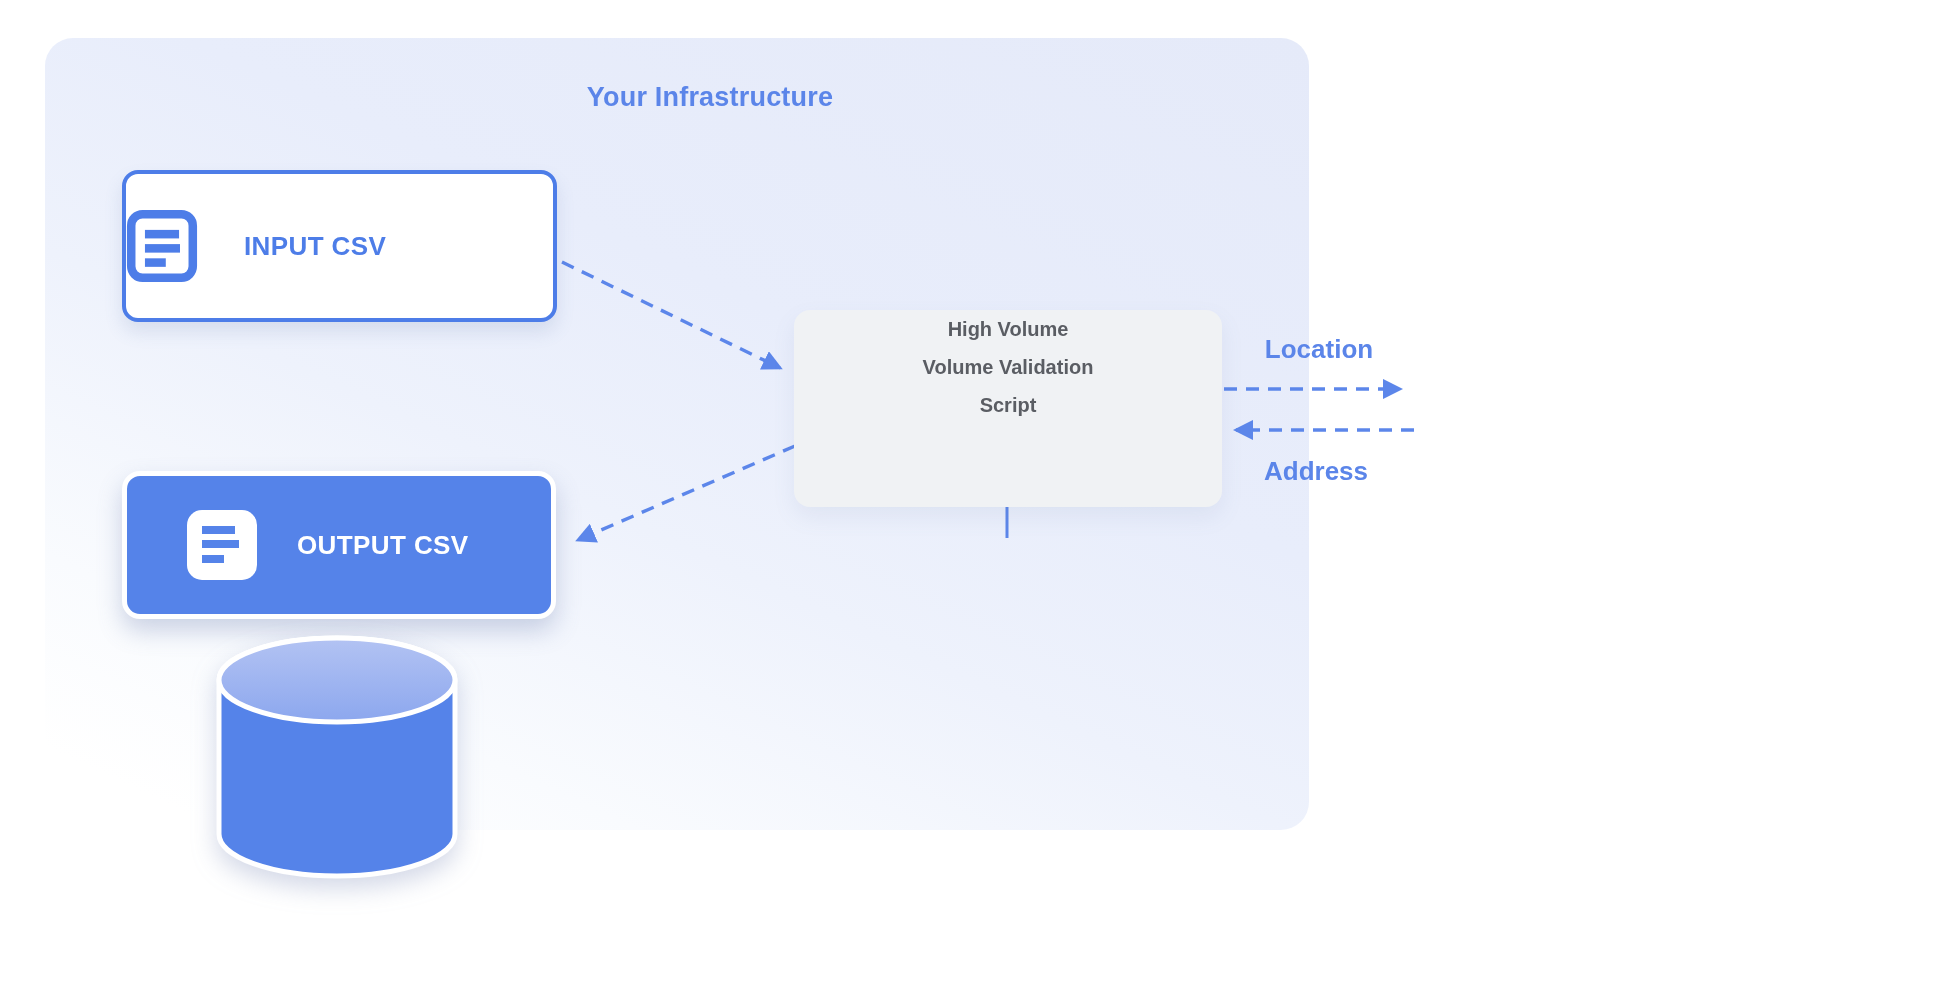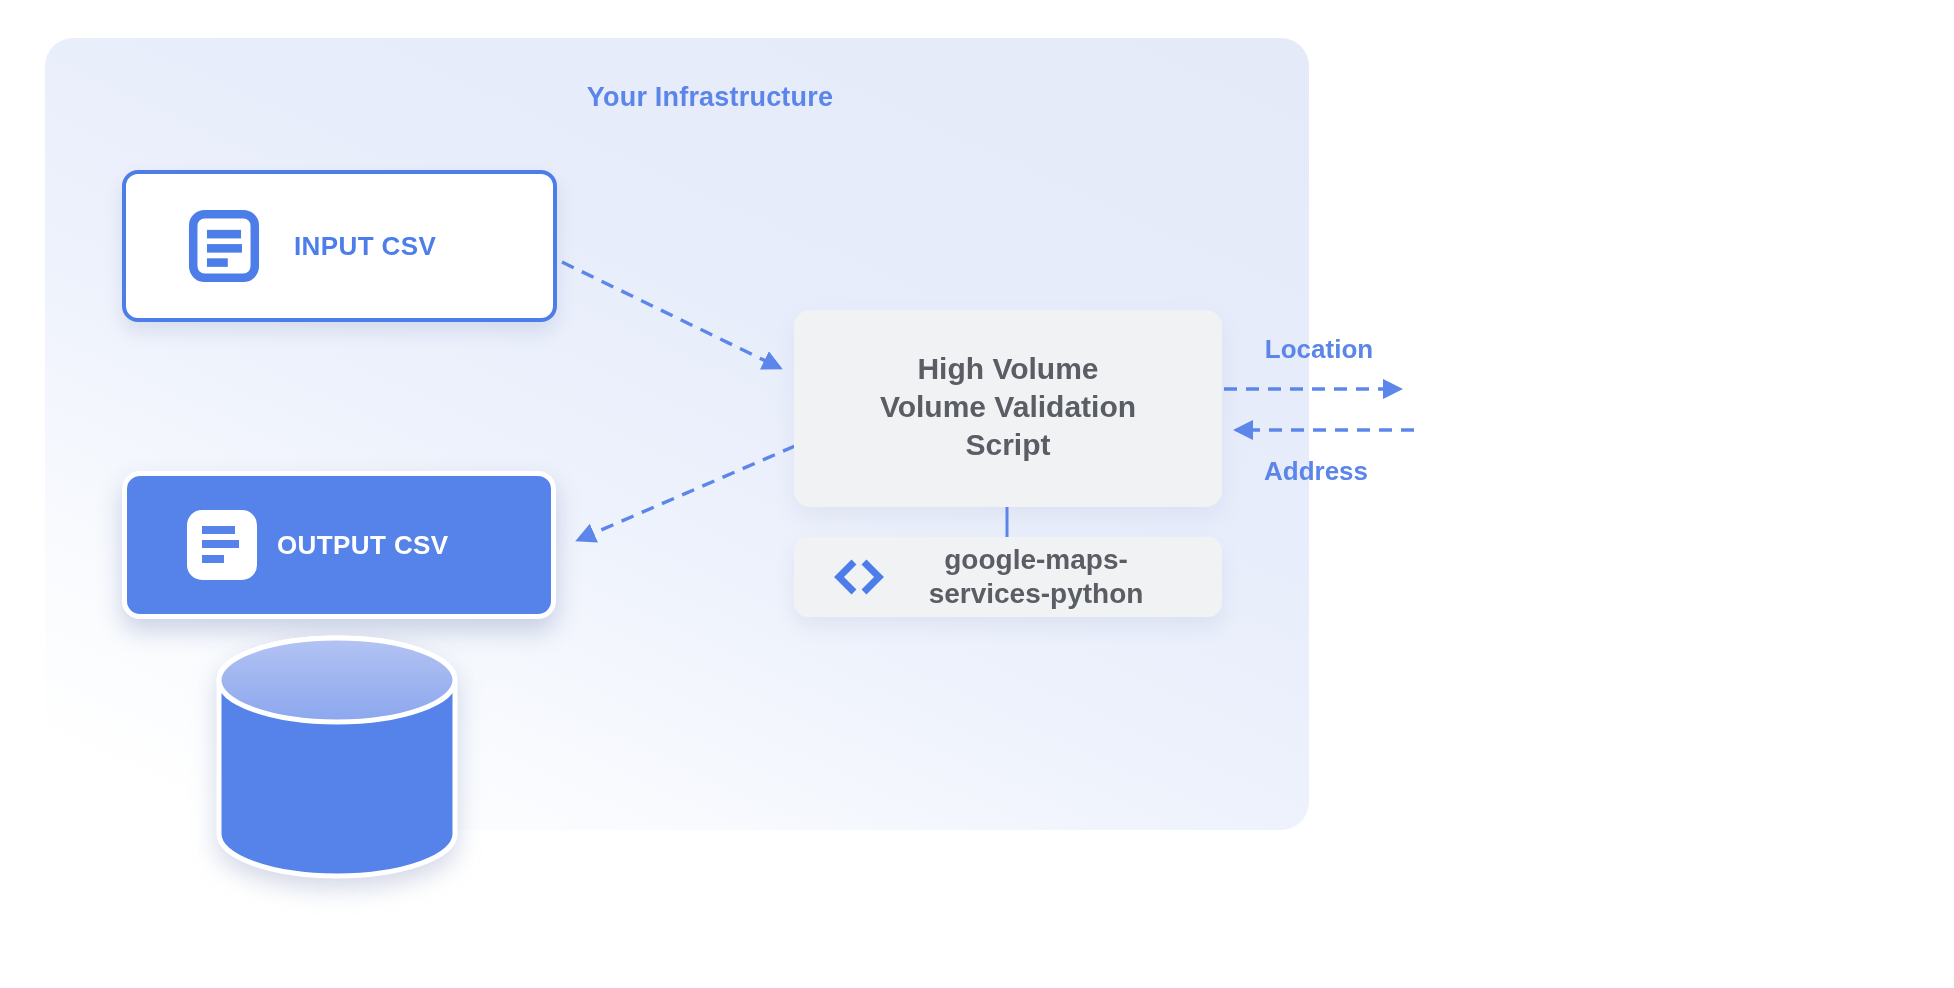--- a/index.html
+++ b/index.html
@@ -26,35 +26,35 @@
   }
   .infra-title{
     position:absolute;top:44px;left:0;right:0;text-align:center;padding-left:28px;
     font-size:27px;font-weight:700;color:var(--c-title-blue);letter-spacing:.2px;margin-left:38px;
   }
   .node{position:absolute;display:flex;align-items:center;box-sizing:border-box;}
   .node-input{
     left:122px;top:170px;width:435px;height:152px;background:#fff;
     border:4px solid var(--c-primary-blue);border-radius:16px;
     box-shadow:0 10px 18px rgba(96,116,168,.16);
-    padding-left:62px;gap:34px;
+    gap:46px;
   }
   .node-input .lbl{font-size:26px;font-weight:700;color:var(--c-primary-blue);letter-spacing:.4px;}
   .node-output{
     left:122px;top:471px;width:434px;height:148px;background:var(--c-fill-blue);
     border:5px solid #fff;border-radius:18px;
     box-shadow:0 12px 24px rgba(96,116,168,.30);
-    padding-left:60px;gap:20px;
+    padding-left:60px;gap:40px;
   }
   .node-output .lbl{font-size:26px;font-weight:700;color:#ffffff;letter-spacing:.4px;}
   .node-script{
     left:794px;top:310px;width:428px;height:197px;background:var(--c-box-gray);
-    border-radius:16px;flex-direction:column;justify-content:center;
+    border-radius:16px;flex-direction:column;justify-content:flex-start;
     box-shadow:0 10px 22px rgba(110,130,170,.10);
-    text-align:center;font-size:30px;font-weight:700;color:var(--c-text-gray);line-height:38px;
+    text-align:center;font-size:20px;font-weight:700;color:var(--c-text-gray);line-height:38px;
     padding-bottom:4px;
   }
   .node-library{
     left:794px;top:537px;width:428px;height:80px;background:var(--c-box-gray);
     border-radius:14px;box-shadow:0 10px 20px rgba(110,130,170,.12);
     padding:0 34px 0 40px;
   }
   .lib-text{flex:1;text-align:center;font-size:28px;font-weight:700;color:var(--c-text-gray);line-height:34px;}
   .node-api{
     left:1418px;top:336px;width:487px;height:147px;background:#fff;border-radius:16px;
@@ -132,28 +132,18 @@
       <ellipse cx="132" cy="56" rx="118" ry="42" fill="url(#cylGrad)" stroke="#fff" stroke-width="5"></ellipse>
     </svg>
   </div>
 
   <div class="node node-script">
     <div>High Volume</div>
     <div>Volume Validation</div>
     <div>Script</div>
   </div>
 
-  <div class="node node-library">
-    <svg width="50" height="36" viewBox="0 0 50 36">
-      <path d="M20 3 L5 18 L20 33" fill="none" stroke="var(--c-primary-blue)" stroke-width="7" stroke-linejoin="miter"></path>
-      <path d="M30 3 L45 18 L30 33" fill="none" stroke="var(--c-primary-blue)" stroke-width="7" stroke-linejoin="miter"></path>
-    </svg>
-    <div class="lib-text">
-      <div>google-maps-</div>
-      <div>services-python</div>
-    </div>
-  </div>
 
 
   <div class="edge-label loc">Location</div>
   <div class="edge-label pid">Address</div>
 
 </div>
 
 </body></html>

